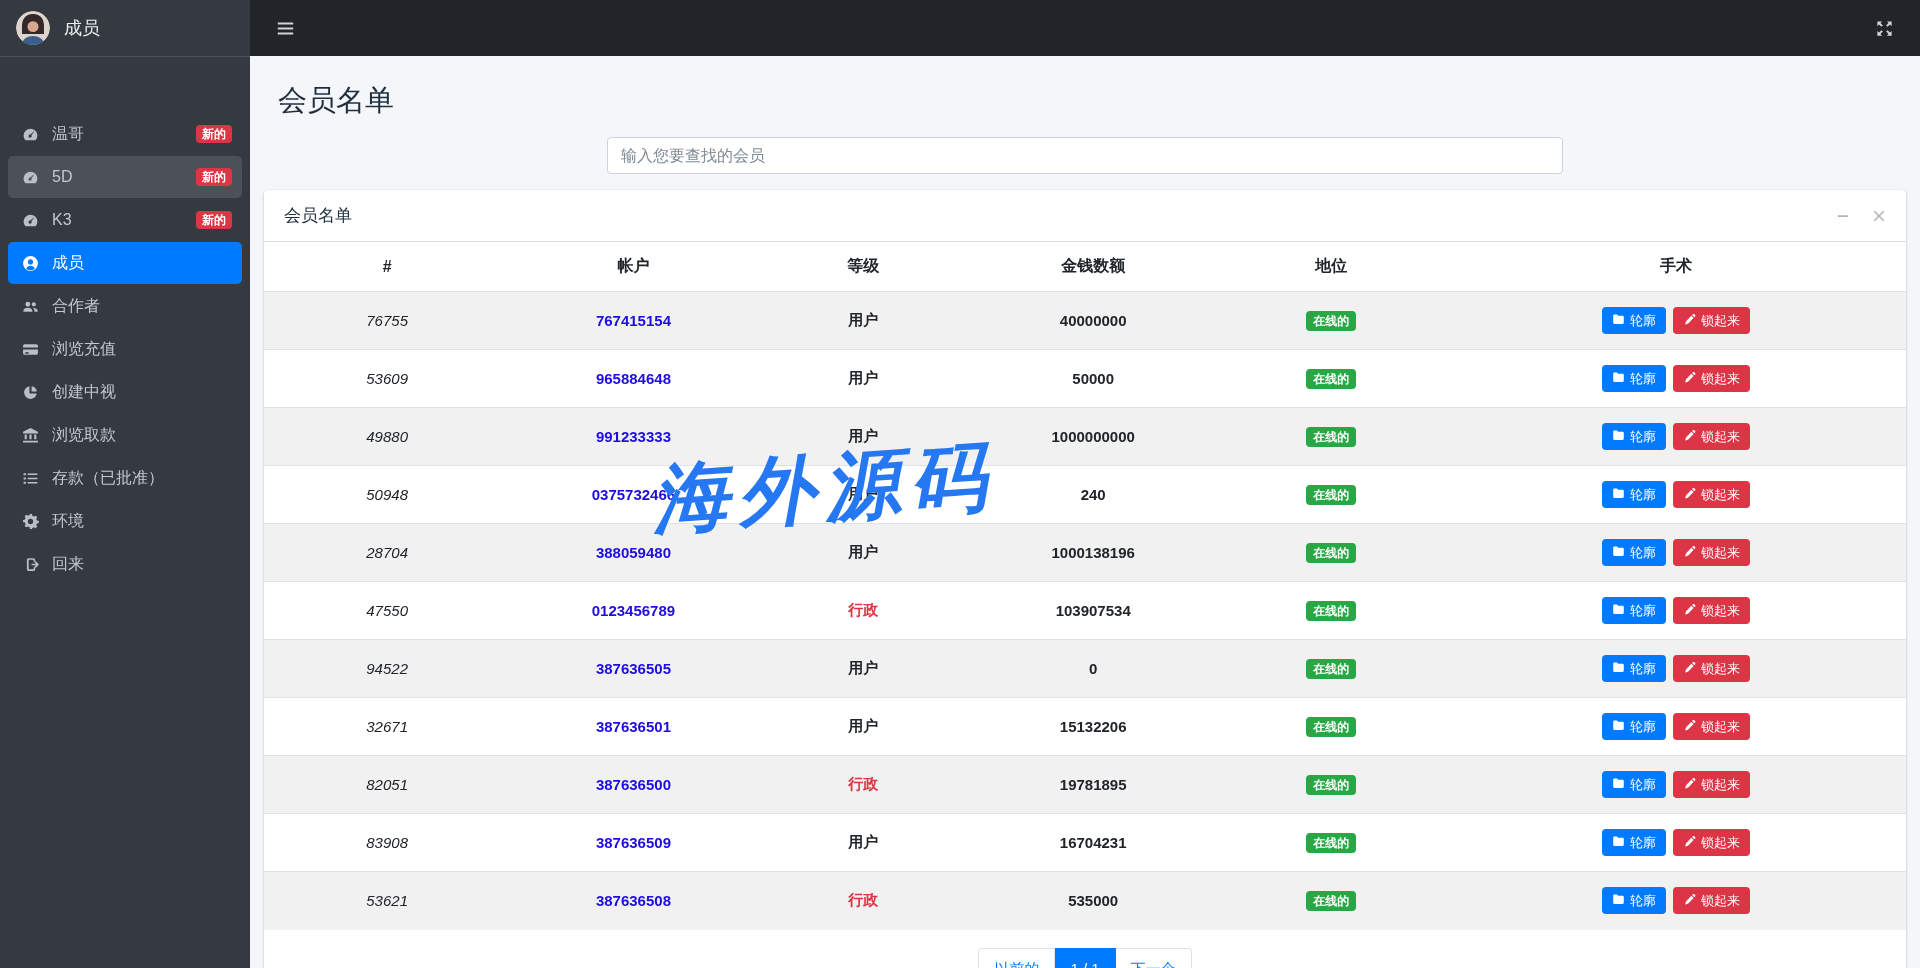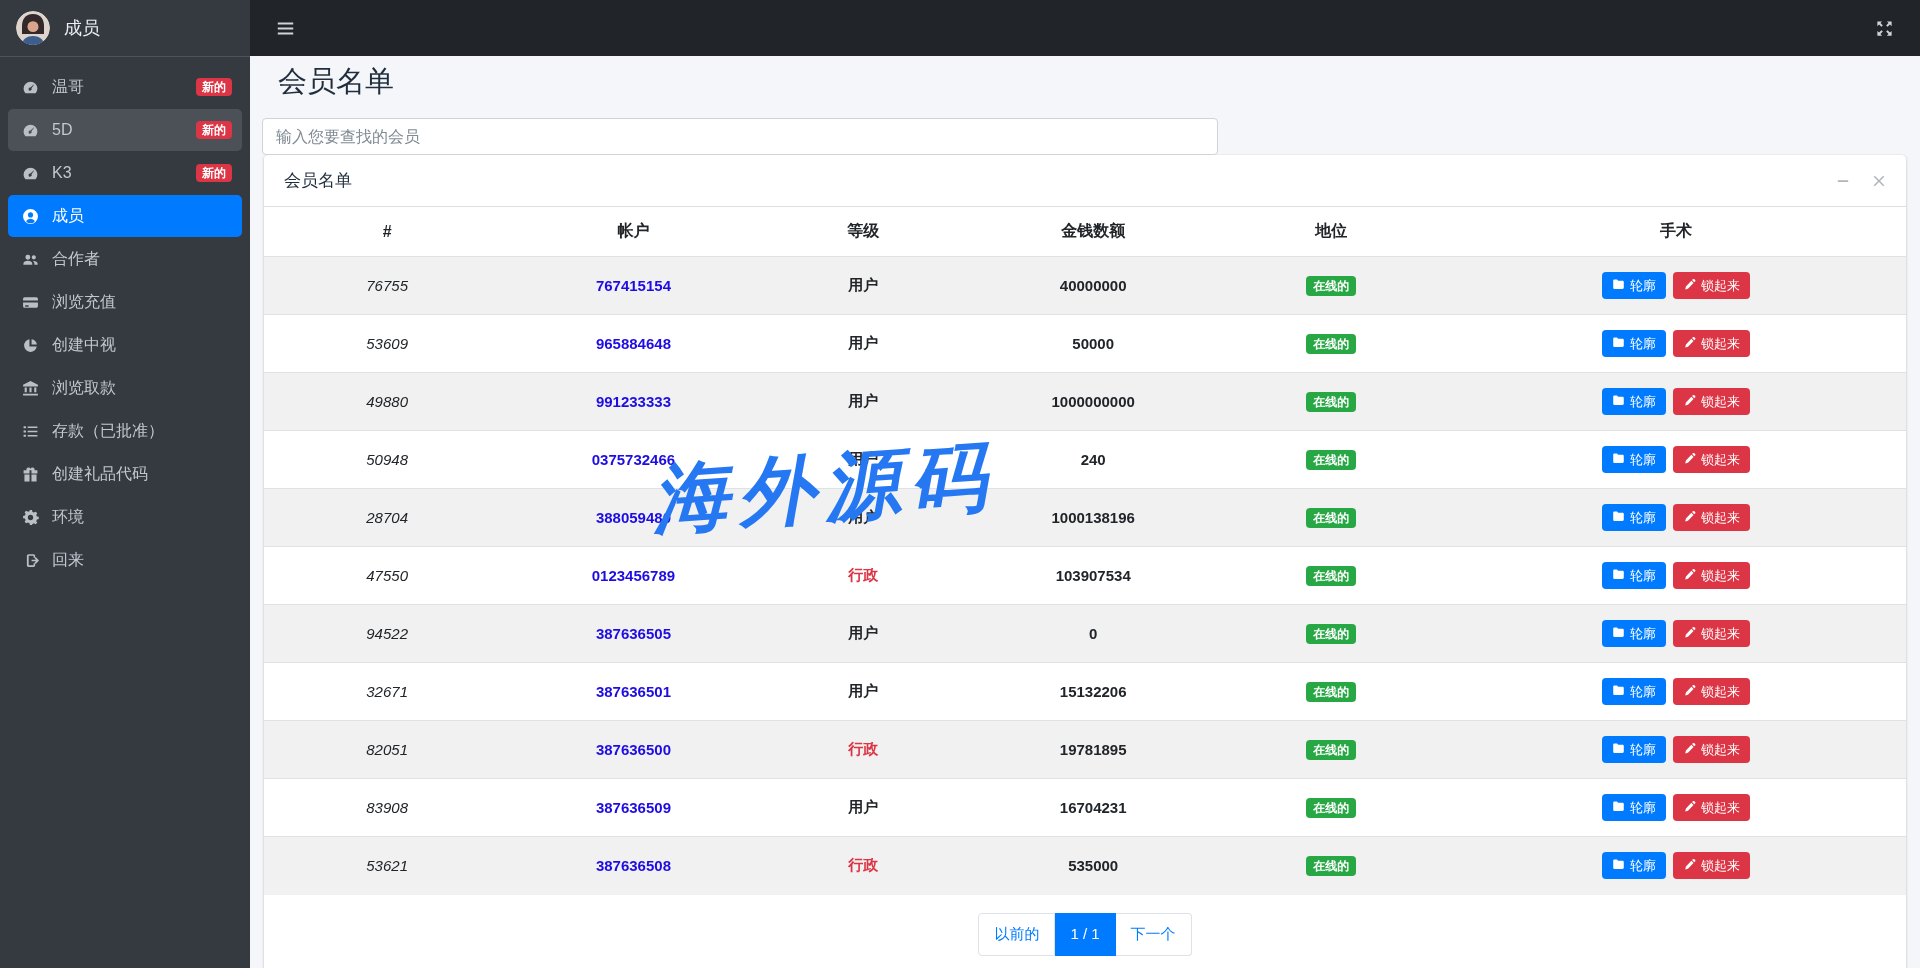--- a/index.html
+++ b/index.html
@@ -13,40 +13,40 @@
     --content-bg:#f4f6f9;
   }
   *{box-sizing:border-box;margin:0;padding:0;}
   html,body{width:1920px;height:968px;overflow:hidden;}
   body{
     font-family:"Liberation Sans","DejaVu Sans",sans-serif;
     display:flex;background:var(--content-bg);position:relative;
     color:#212529;
   }
   
-  .sidebar{width:250px;min-width:250px;background:var(--sidebar-bg);height:100%;display:flex;flex-direction:column;z-index:5;}
+  .sidebar{width:250px;min-width:250px;background:var(--sidebar-bg);height:100%;display:flex;flex-direction:column;z-index:5;gap:47px;}
   .brand{height:57px;display:flex;align-items:center;padding:0 16px;border-bottom:1px solid #4b545c;}
   .brand .avatar{width:34px;height:34px;border-radius:50%;overflow:hidden;flex:0 0 34px;}
   .brand .brand-title{color:#eceff1;font-size:18px;margin-left:14px;font-weight:400;}
   .side-menu{list-style:none;padding:9px 8px;flex:1;}
   .side-item{display:flex;align-items:center;height:42px;margin-bottom:1px;padding:0 10px;border-radius:5px;color:#c2c7d0;cursor:pointer;font-size:16px;}
   .side-item .icon{width:24px;display:flex;justify-content:center;margin-right:10px;color:#b9bfc6;}
   .side-item .icon svg{width:17px;height:17px;fill:currentColor;}
   .side-item.hover{background:rgba(255,255,255,.12);}
   .side-item.active{background:var(--accent);color:#fff;}
   .side-item.active .icon{color:#fff;}
   .side-item .badge{margin-left:auto;background:var(--danger);color:#fff;font-size:12px;font-weight:bold;padding:3px 6px;border-radius:4px;line-height:1;}
   
   .main{flex:1;display:flex;flex-direction:column;height:100%;}
   .navbar{height:56px;background:var(--navbar-bg);display:flex;align-items:center;padding:0 26px;justify-content:space-between;}
   .nav-icon{color:#cfd4d9;cursor:pointer;display:flex;align-items:center;}
   .nav-icon svg{width:19px;height:19px;fill:currentColor;}
-  .content{flex:1;padding:0 12px 0;overflow:hidden;}
+  .content{flex:1;padding:19px 12px 0;overflow:hidden;}
   .page-title{font-size:29px;font-weight:400;color:#1f2d3d;margin:6px 0 16px 16px;}
-  .search-wrap{display:flex;justify-content:flex-start;}
+  .search-wrap{display:flex;justify-content:center;margin-bottom:16px;}
   .search-input{width:956px;height:37px;border:1px solid #ced4da;border-radius:4px;padding:0 13px;font-size:16px;color:#495057;font-family:inherit;background:#fff;outline:none;}
   .search-input::placeholder{color:#7f8a93;}
   
   .card{background:#fff;border-radius:4px;box-shadow:0 0 1px rgba(0,0,0,.12),0 1px 3px rgba(0,0,0,.2);margin:0 2px;}
   .card-header{display:flex;align-items:center;justify-content:space-between;padding:14px 20px;border-bottom:1px solid rgba(0,0,0,.125);}
   .card-title{font-size:17px;color:#1f2d3d;font-weight:400;}
   .card-tools{display:flex;align-items:center;gap:22px;}
   .tool-btn{color:#aeb5bb;cursor:pointer;display:flex;}
   .tool-btn svg{width:14px;height:14px;fill:currentColor;}
   
@@ -183,29 +183,20 @@
           <svg viewBox="0 0 16 16">
             <path d="M1.5 3h2.2v2H1.5V3zm3.8.4h9.2v1.3H5.3V3.4zM1.5 7h2.2v2H1.5V7zm3.8.4h9.2v1.3H5.3V7.4zM1.5 11h2.2v2H1.5v-2zm3.8.4h9.2v1.3H5.3v-1.3z"></path>
           </svg>
         </span>
     <span class="label">存款（已批准）</span>
 
   </li>
       <li class="side-item">
     <span class="icon">
           <svg viewBox="0 0 16 16">
-            <path d="M6 1.3c-1 0-1.9.8-1.9 1.9 0 .3.1.5.2.8H1.5v3h5.6v-3h1.8v3h5.6v-3h-2.8c.1-.3.2-.5.2-.8 0-1.1-.9-1.9-1.9-1.9-.9 0-1.6.5-2 1.3-.4-.8-1.1-1.3-2-1.3zM2.3 8v6.7h4.8V8H2.3zm6.6 0v6.7h4.8V8H8.9z"></path>
-          </svg>
-        </span>
-    <span class="label">创建礼品代码</span>
-
-  </li>
-      <li class="side-item">
-    <span class="icon">
-          <svg viewBox="0 0 16 16">
             <path d="M9.4 1l.4 1.8c.5.1 1 .3 1.4.6l1.7-.9 1.4 1.4-.9 1.7c.3.4.5.9.6 1.4l1.8.4v2l-1.8.4c-.1.5-.3 1-.6 1.4l.9 1.7-1.4 1.4-1.7-.9c-.4.3-.9.5-1.4.6L9.4 15h-2l-.4-1.8c-.5-.1-1-.3-1.4-.6l-1.7.9-1.4-1.4.9-1.7c-.3-.4-.5-.9-.6-1.4L1 8.6v-2l1.8-.4c.1-.5.3-1 .6-1.4l-.9-1.7 1.4-1.4 1.7.9c.4-.3.9-.5 1.4-.6L7.4 1h2zM8 5.5a2.5 2.5 0 1 0 0 5 2.5 2.5 0 0 0 0-5z"></path>
           </svg>
         </span>
     <span class="label">环境</span>
 
   </li>
       <li class="side-item">
     <span class="icon">
           <svg viewBox="0 0 16 16">
             <path d="M6.2 2h4.6c.9 0 1.6.7 1.6 1.6v1.9h-1.5V3.5H6.3v9h4.6v-2h1.5v1.9c0 .9-.7 1.6-1.6 1.6H6.2c-.9 0-1.6-.7-1.6-1.6v-8.8c0-.9.7-1.6 1.6-1.6z"></path>

